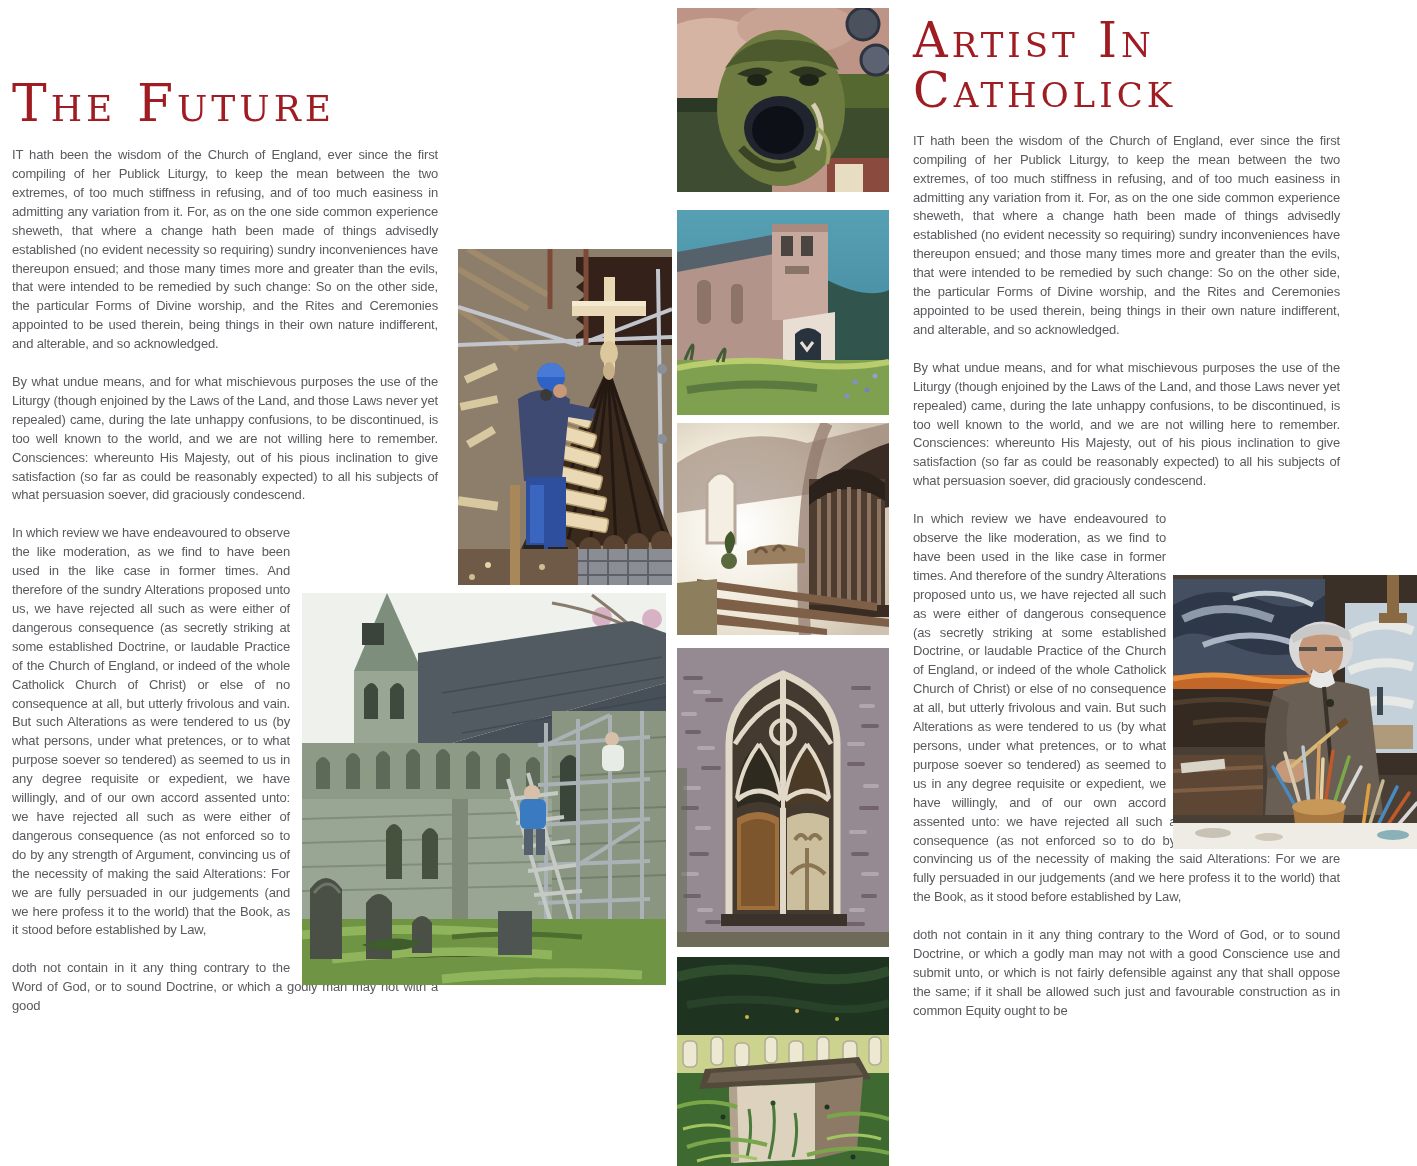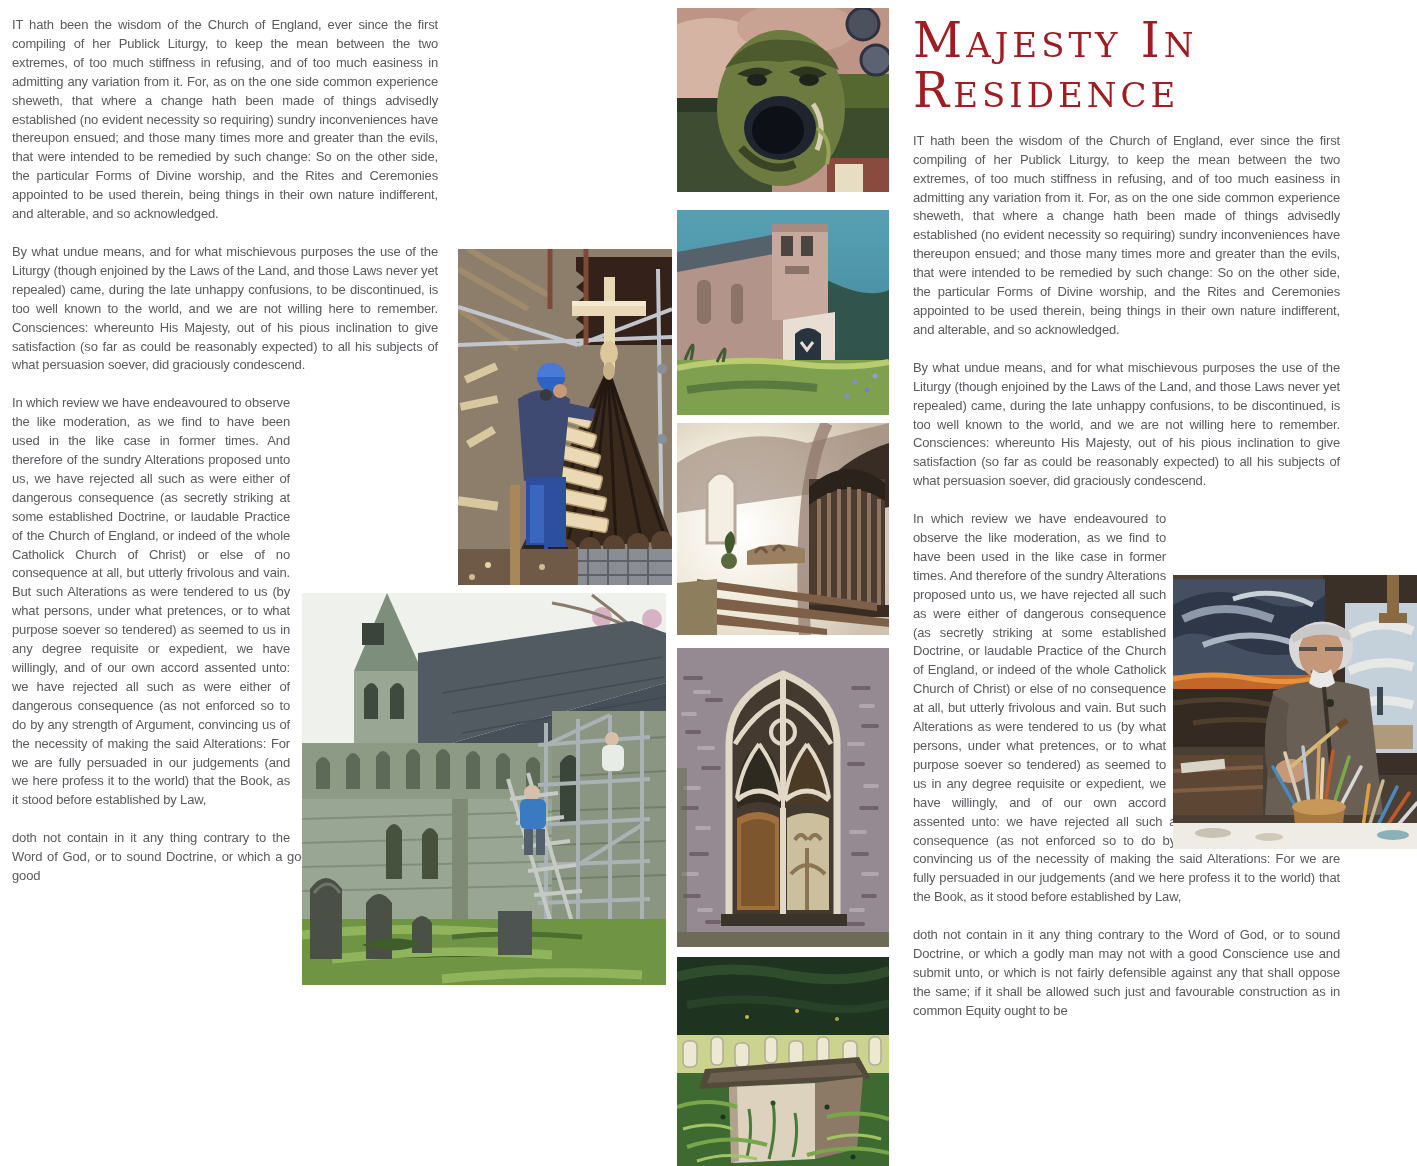--- a/index.html
+++ b/index.html
@@ -46,31 +46,32 @@
   #photo-spire    {left:458px;top:249px;}
   #photo-scaffold {left:302px;top:593px;}
   #photo-artist   {left:1173px;top:575px;}
 </style>
 </head>
 <body>
 
 <div class="page">
 
   <div class="article article-left">
+    <h1 class="display-title">The Future</h1>
     <div class="body-copy">
       <p>IT hath been the wisdom of the Church of England, ever since the first compiling of her Publick Liturgy, to keep the mean between the two extremes, of too much stiffness in refusing, and of too much easiness in admitting any variation from it. For, as on the one side common experience sheweth, that where a change hath been made of things advisedly established (no evident necessity so requiring) sundry inconveniences have thereupon ensued; and those many times more and greater than the evils, that were intended to be remedied by such change: So on the other side, the particular Forms of Divine worship, and the Rites and Ceremonies appointed to be used therein, being things in their own nature indifferent, and alterable, and so acknowledged.</p>
       <p>By what undue means, and for what mischievous purposes the use of the Liturgy (though enjoined by the Laws of the Land, and those Laws never yet repealed) came, during the late unhappy confusions, to be discontinued, is too well known to the world, and we are not willing here to remember. Consciences: whereunto His Majesty, out of his pious inclination to give satisfaction (so far as could be reasonably expected) to all his subjects of what persuasion soever, did graciously condescend.</p>
       <div class="wrap-spacer left-col"></div>
       <p class="gap-above">In which review we have endeavoured to observe the like moderation, as we find to have been used in the like case in former times. And therefore of the sundry Alterations proposed unto us, we have rejected all such as were either of dangerous consequence (as secretly striking at some established Doctrine, or laudable Practice of the Church of England, or indeed of the whole Catholick Church of Christ) or else of no consequence at all, but utterly frivolous and vain. But such Alterations as were tendered to us (by what persons, under what pretences, or to what purpose soever so tendered) as seemed to us in any degree requisite or expedient, we have willingly, and of our own accord assented unto: we have rejected all such as were either of dangerous consequence (as not enforced so to do by any strength of Argument, convincing us of the necessity of making the said Alterations: For we are fully persuaded in our judgements (and we here profess it to the world) that the Book, as it stood before established by Law,</p>
       <p class="gap-above">doth not contain in it any thing contrary to the Word of God, or to sound Doctrine, or which a godly man may not with a good</p>
     </div>
   </div>
 
   <div class="article article-right">
-    <h1 class="display-title">Majesty In Residence</h1>
+    <h1 class="display-title">Artist In Catholick</h1>
     <div class="body-copy">
       <p>IT hath been the wisdom of the Church of England, ever since the first compiling of her Publick Liturgy, to keep the mean between the two extremes, of too much stiffness in refusing, and of too much easiness in admitting any variation from it. For, as on the one side common experience sheweth, that where a change hath been made of things advisedly established (no evident necessity so requiring) sundry inconveniences have thereupon ensued; and those many times more and greater than the evils, that were intended to be remedied by such change: So on the other side, the particular Forms of Divine worship, and the Rites and Ceremonies appointed to be used therein, being things in their own nature indifferent, and alterable, and so acknowledged.</p>
       <p>By what undue means, and for what mischievous purposes the use of the Liturgy (though enjoined by the Laws of the Land, and those Laws never yet repealed) came, during the late unhappy confusions, to be discontinued, is too well known to the world, and we are not willing here to remember. Consciences: whereunto His Majesty, out of his pious inclination to give satisfaction (so far as could be reasonably expected) to all his subjects of what persuasion soever, did graciously condescend.</p>
       <div class="wrap-spacer right-col"></div>
       <p class="gap-above">In which review we have endeavoured to observe the like moderation, as we find to have been used in the like case in former times. And therefore of the sundry Alterations proposed unto us, we have rejected all such as were either of dangerous consequence (as secretly striking at some established Doctrine, or laudable Practice of the Church of England, or indeed of the whole Catholick Church of Christ) or else of no consequence at all, but utterly frivolous and vain. But such Alterations as were tendered to us (by what persons, under what pretences, or to what purpose soever so tendered) as seemed to us in any degree requisite or expedient, we have willingly, and of our own accord assented unto: we have rejected all such as were either of dangerous consequence (as not enforced so to do by any strength of Argument, convincing us of the necessity of making the said Alterations: For we are fully persuaded in our judgements (and we here profess it to the world) that the Book, as it stood before established by Law,</p>
       <p class="gap-above">doth not contain in it any thing contrary to the Word of God, or to sound Doctrine, or which a godly man may not with a good Conscience use and submit unto, or which is not fairly defensible against any that shall oppose the same; if it shall be allowed such just and favourable construction as in common Equity ought to be</p>
     </div>
   </div>
 
   <svg id="img-gargoyle" class="art" width="212" height="184" viewBox="0 0 212 184">

